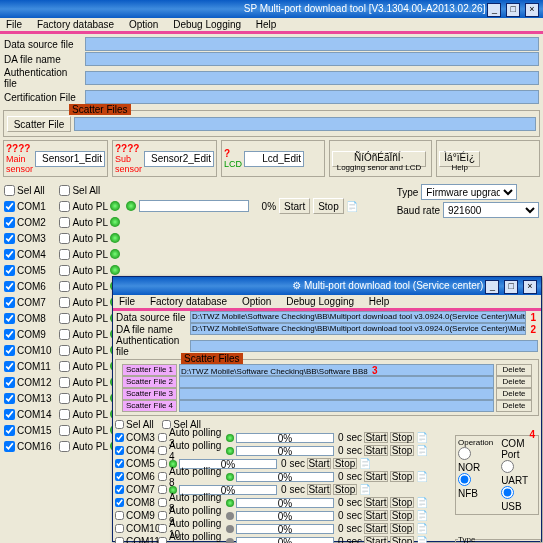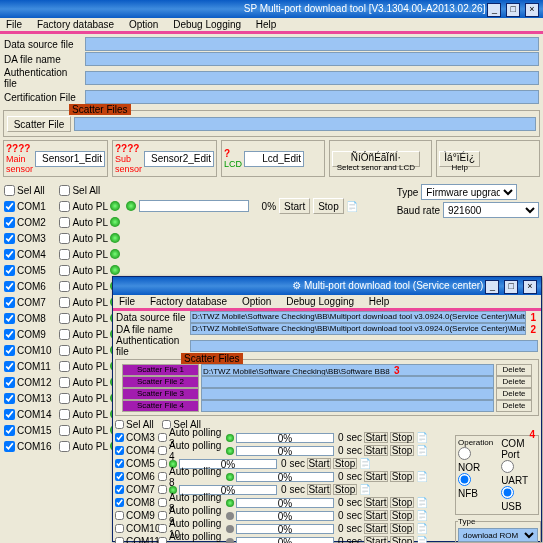--- a/index.html
+++ b/index.html
@@ -40,33 +40,33 @@
 .rp-row { display:flex; align-items:center; gap:3px; margin:2px 0; }
 select { background:#fff; border:1px solid #7f9db9; height:16px; font-size:10px; }
 
 .overlay { position:absolute; top:276px; left:112px; width:430px; height:266px; background:#ece9d8; border:1px solid #0a246a; box-shadow:1px 1px 3px rgba(0,0,0,.4); }
 .overlay .content { overflow:hidden; }
 .ol-row { display:flex; align-items:center; gap:2px; margin:0 3px; font-size:9px; }
 .ol-row .lbl2 { width:72px; }
 .ol-field { flex:1; height:12px; background:#9cc5f4; border:1px solid #7f9db9; font-size:8px; padding:0 1px; white-space:nowrap; overflow:hidden; }
 .redN { color:#f00; font-weight:bold; margin:0 2px; }
 .del-btn { width:36px; height:12px; font-size:8px; border:1px solid #aca899; background:#ece9d8; text-align:center; }
-.scatter-btn { width:77px; height:12px; font-size:8px; border:1px solid #aca899; background:#a21caf; text-align:center; }
+.scatter-btn { width:55px; height:12px; font-size:8px; border:1px solid #aca899; background:#f0abfc; text-align:center; }
 
 .poll-row { display:flex; align-items:center; gap:2px; height:13px; margin:0 2px; font-size:8px; }
 .poll-row input[type=checkbox] { width:9px; height:9px; }
 .poll-row .com { width:30px; }
 .poll-row .ap { width:55px; }
 .poll-row .led2 { width:8px; height:8px; border-radius:50%; }
 .poll-row .prog2 { width:98px; height:10px; border:1px solid #7f9db9; background:#fff; text-align:center; line-height:9px; }
 .poll-row .sec { width:26px; text-align:right; }
 .poll-row .sbtn { width:24px; height:11px; border:1px solid #aca899; background:#ece9d8; text-align:center; line-height:9px; }
 
 .ol-side { position:absolute; right:2px; top:158px; width:84px; font-size:8px; }
-.ol-side fieldset { border:1px solid #aca899; padding:2px; margin-bottom:2px; }
+.ol-side fieldset { border:1px solid #aca899; padding:2px; margin-bottom:20px; }
 .ol-side legend { font-size:8px; }
 .ol-side label { display:inline-block; font-size:8px; }
 .sel-type { width:80px; height:14px; font-size:8px; background:#9cc5f4; border:1px solid #7f9db9; }
 </style>
 </head>
 <body>
 
 <div class="titlebar">
   <span>SP Multi-port download tool [V3.1304.00-A2013.02.26]</span>
   <span class="btns">
@@ -128,21 +128,21 @@
   <div class="cell">
     <div>
         <div class="q">?</div>
         <div class="sub-grn">LCD</div>
       </div>
     <input class="input" style="width: 60px;" value="Lcd_Edit">
   </div>
   <div class="cell">
       <button class="btn">
         <div>ÑíÓñÉãÏñÍ·</div>
-        <div style="font-size:8px">Select senor and LCD</div>
+        <div style="font-size:8px">Logging senor and LCD</div>
       </button>
     </div>
   <div class="cell">
       <button class="btn">
         <div>Ìá°ïÉì¿</div>
         <div style="font-size:8px">Help</div>
       </button>
     </div>
 </div>
 

